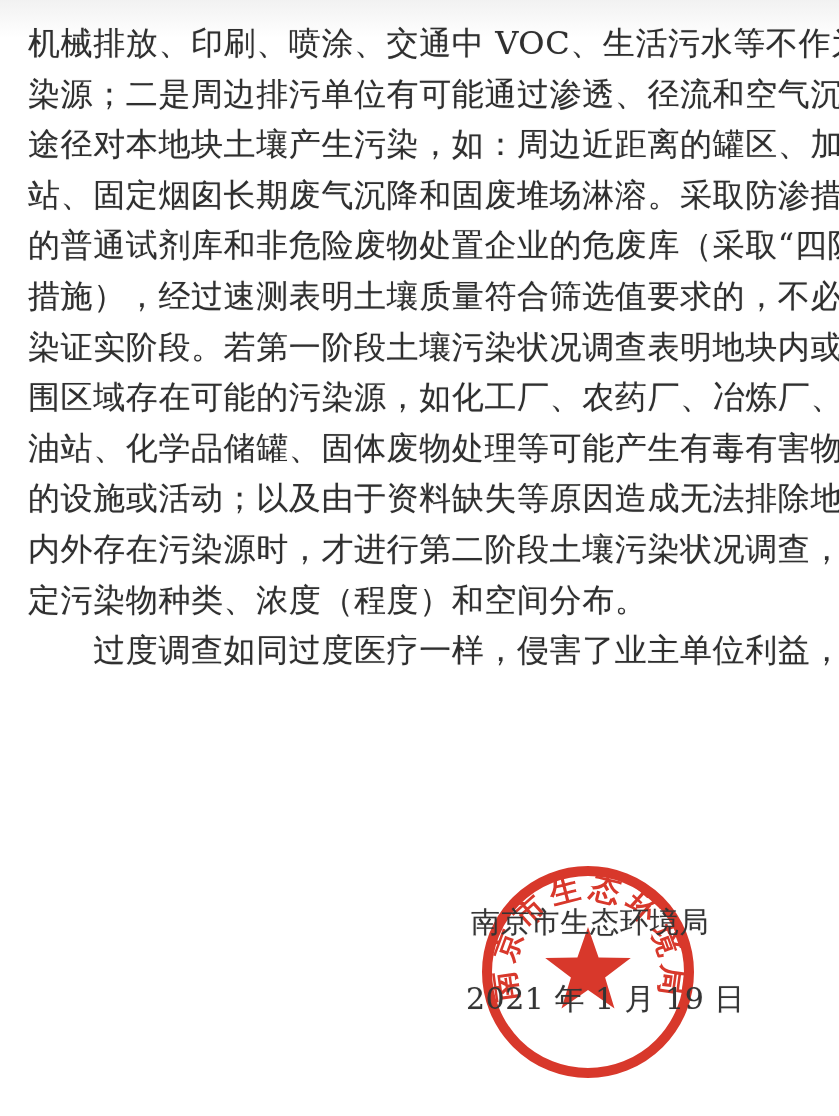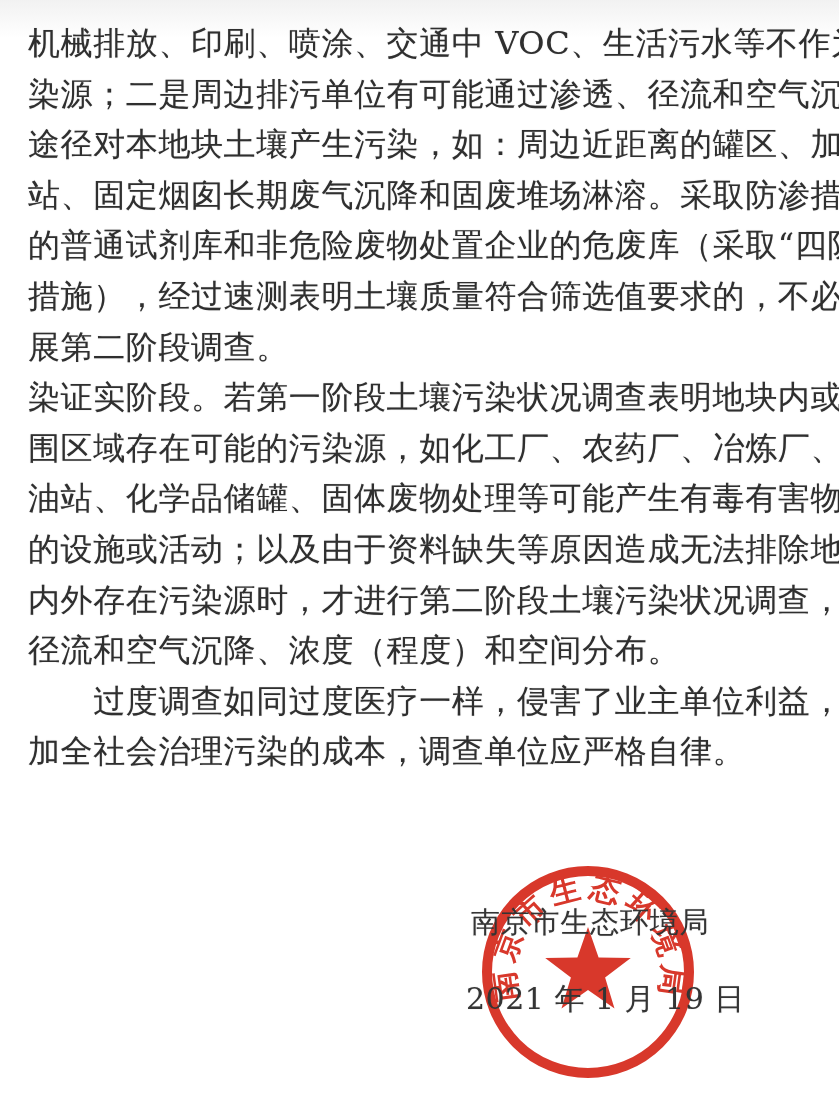--- a/index.html
+++ b/index.html
@@ -68,29 +68,27 @@
 
 <div class="scan-haze"></div>
 
 <div class="doc-body">
   <div class="doc-line">机械排放、印刷、喷涂、交通中 VOC、生活污水等不作为污</div>
   <div class="doc-line">染源；二是周边排污单位有可能通过渗透、径流和空气沉降</div>
   <div class="doc-line">途径对本地块土壤产生污染，如：周边近距离的罐区、加油</div>
   <div class="doc-line">站、固定烟囱长期废气沉降和固废堆场淋溶。采取防渗措施</div>
   <div class="doc-line">的普通试剂库和非危险废物处置企业的危废库（采取“四防”</div>
   <div class="doc-line">措施），经过速测表明土壤质量符合筛选值要求的，不必开</div>
-  <div class="doc-line">展第二阶段调查。</div>
   <div class="doc-line">染证实阶段。若第一阶段土壤污染状况调查表明地块内或周</div>
   <div class="doc-line">围区域存在可能的污染源，如化工厂、农药厂、冶炼厂、加</div>
   <div class="doc-line">油站、化学品储罐、固体废物处理等可能产生有毒有害物质</div>
   <div class="doc-line">的设施或活动；以及由于资料缺失等原因造成无法排除地块</div>
   <div class="doc-line">内外存在污染源时，才进行第二阶段土壤污染状况调查，确</div>
-  <div class="doc-line">径流和空气沉降、浓度（程度）和空间分布。</div>
+  <div class="doc-line">定污染物种类、浓度（程度）和空间分布。</div>
   <div class="doc-line">　　过度调查如同过度医疗一样，侵害了业主单位利益，增</div>
-  <div class="doc-line">加全社会治理污染的成本，调查单位应严格自律。</div>
 </div>
 
 <div class="signature-block">
   <div class="sig-agency">南京市生态环境局</div>
   <div class="sig-date">2021 年 1 月 19 日</div>
 </div>
 
 <svg class="seal" viewBox="0 0 260 260" aria-hidden="true">
 
   <circle cx="130" cy="130" r="101" fill="none" stroke="#d5281b" stroke-width="10"></circle>

